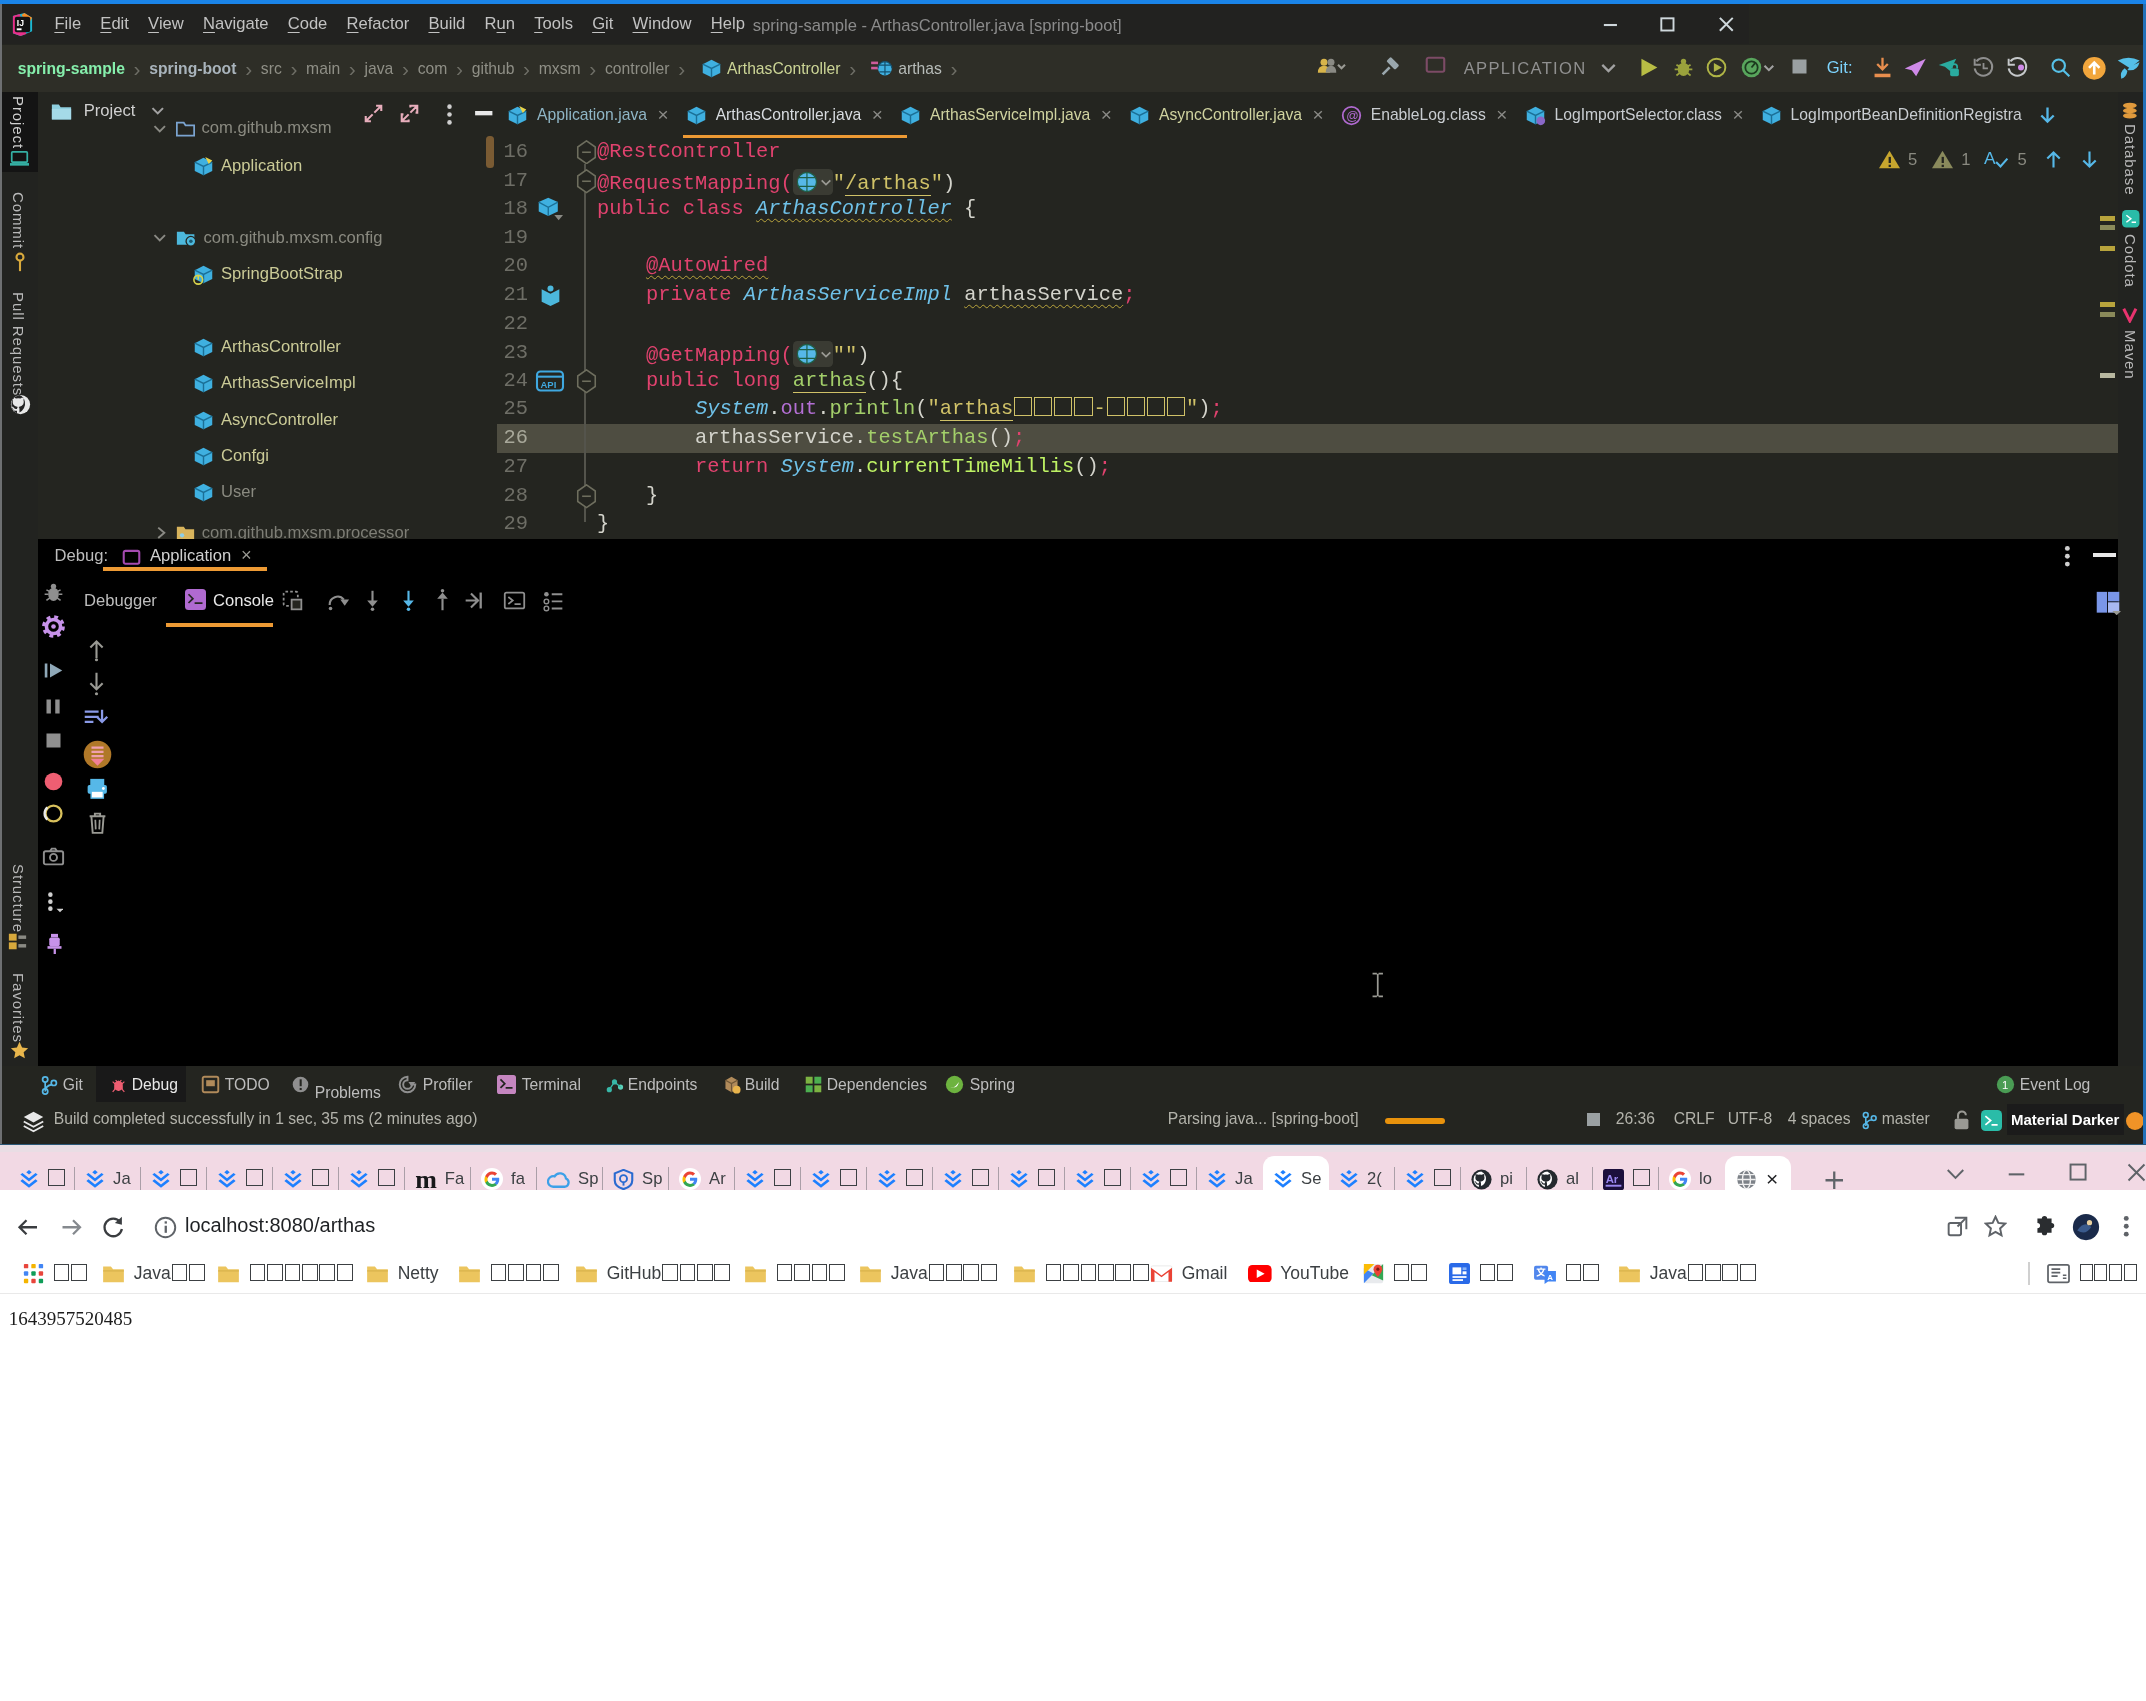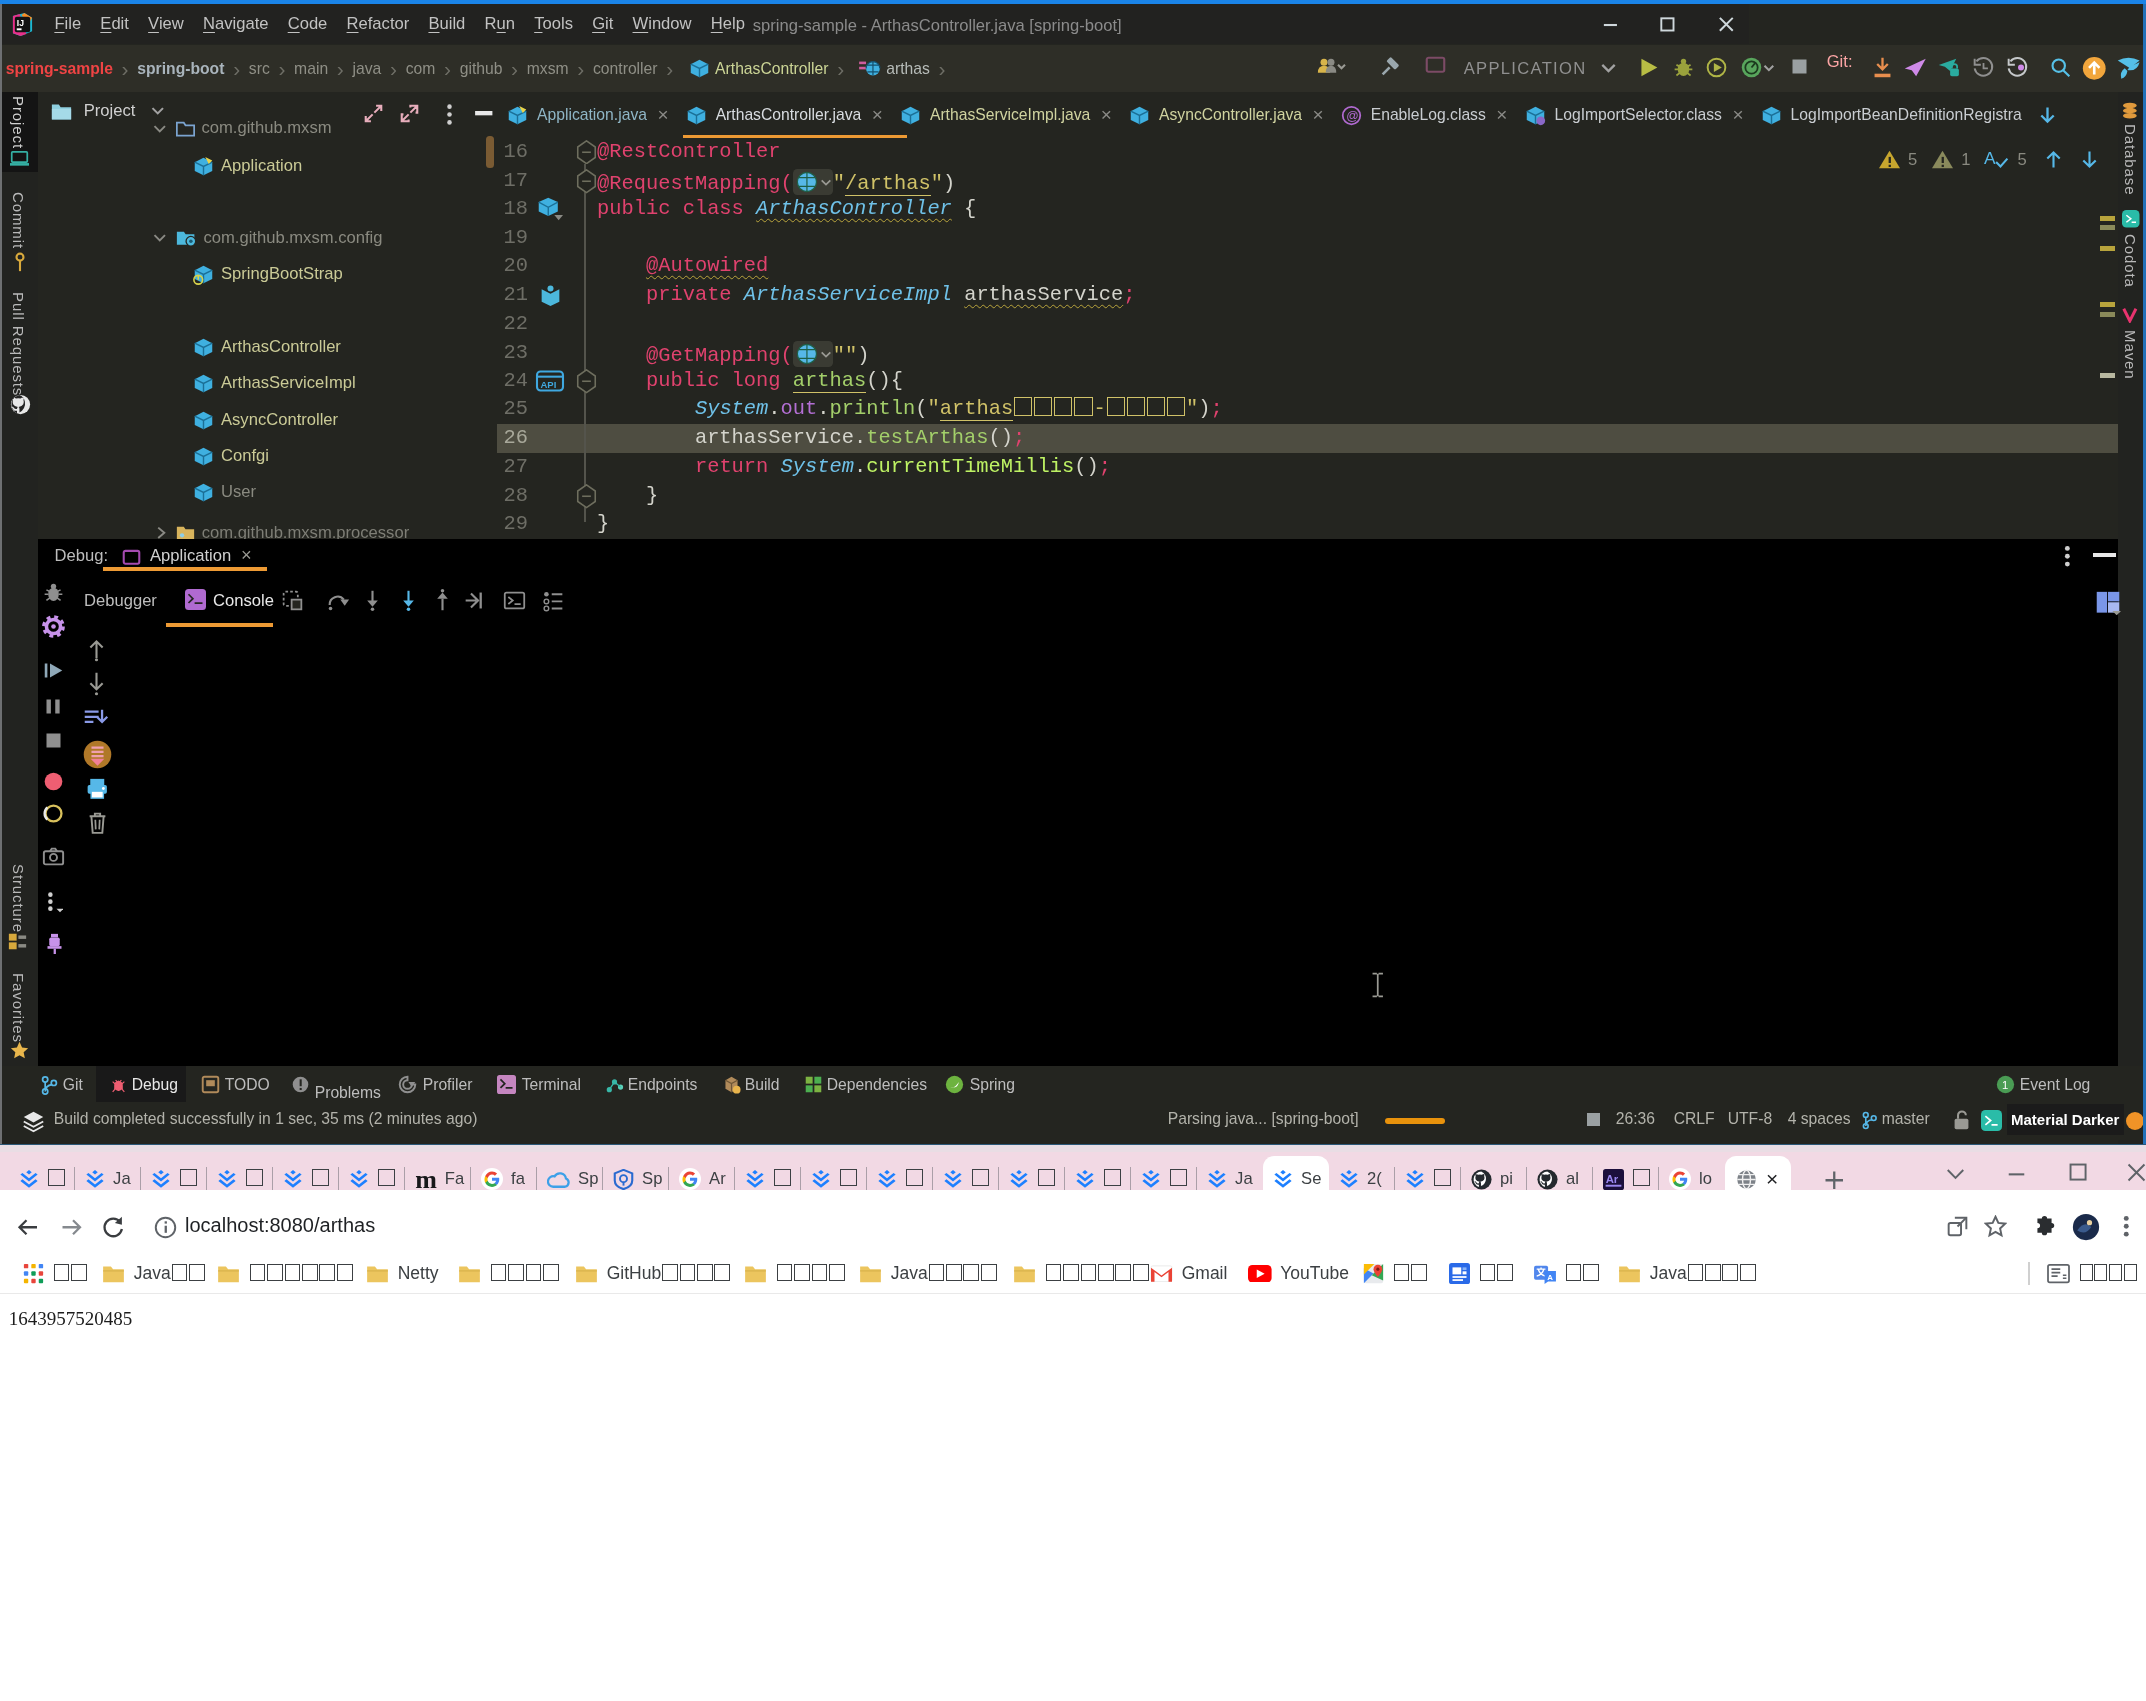--- a/index.html
+++ b/index.html
@@ -92,21 +92,21 @@
         </svg>
       <svg width="15.7" height="15.7" viewBox="0 0 18 18">
           <rect x="1.5" y="1.5" width="14" height="14" fill="none" stroke="#cfd8dc" stroke-width="2.2"></rect>
         </svg>
       <svg width="16.6" height="16.6" viewBox="0 0 18 18">
           <path d="M2 2 L16 16 M16 2 L2 16" stroke="#cfd8dc" stroke-width="2.2"></path>
         </svg>
     </span>
   </div>
   <div id="crumbbar">
-    <span style="margin-left:4px;font-weight:bold;color:#ef4444">spring-sample</span>
+    <span style="margin-left:16px;font-weight:bold;color:#86efac">spring-sample</span>
       <span class="bc">›</span>
     <span style="font-weight:bold;color:#a9b4bc">spring-boot</span>
       <span class="bc">›</span>
     <span>src</span>
       <span class="bc">›</span>
       <span>main</span>
       <span class="bc">›</span>
       <span>java</span>
       <span class="bc">›</span>
       <span>com</span>
@@ -188,21 +188,21 @@
     <span class="ti" style="left:1759px">
         <svg width="17.5" height="23" viewBox="0 0 20 26">
           <path d="M4 11 l5 5 l5 -5" stroke="#a2a2a2" stroke-width="2.4" fill="none"></path>
         </svg>
       </span>
     <span class="ti" style="left:1787px">
         <svg width="21" height="21" viewBox="0 0 24 24">
           <rect x="4" y="4" width="16" height="16" fill="#9aa0a2"></rect>
         </svg>
       </span>
-    <span style="position:absolute;left:1825px;top:7px;color:#fca5a5;font-size:16.6px">Git:</span>
+    <span style="position:absolute;left:1825px;top:13px;color:#7dd3fc;font-size:16.6px">Git:</span>
     <span class="ti" style="left:1869px">
         <svg width="23" height="23" viewBox="0 0 26 26">
           <path d="M13 2 v12 M7 9 l6 6 l6 -6" stroke="#e88e4e" stroke-width="2.6" fill="none"></path>
           <path d="M4 20 h18 v4 h-18z" fill="#e88e4e"></path>
         </svg>
       </span>
     <span class="ti" style="left:1901px">
         <svg width="24.5" height="23" viewBox="0 0 28 26">
           <polygon points="2,14 26,3 15,23 10,16" fill="#cf8ae8"></polygon>
         </svg>

